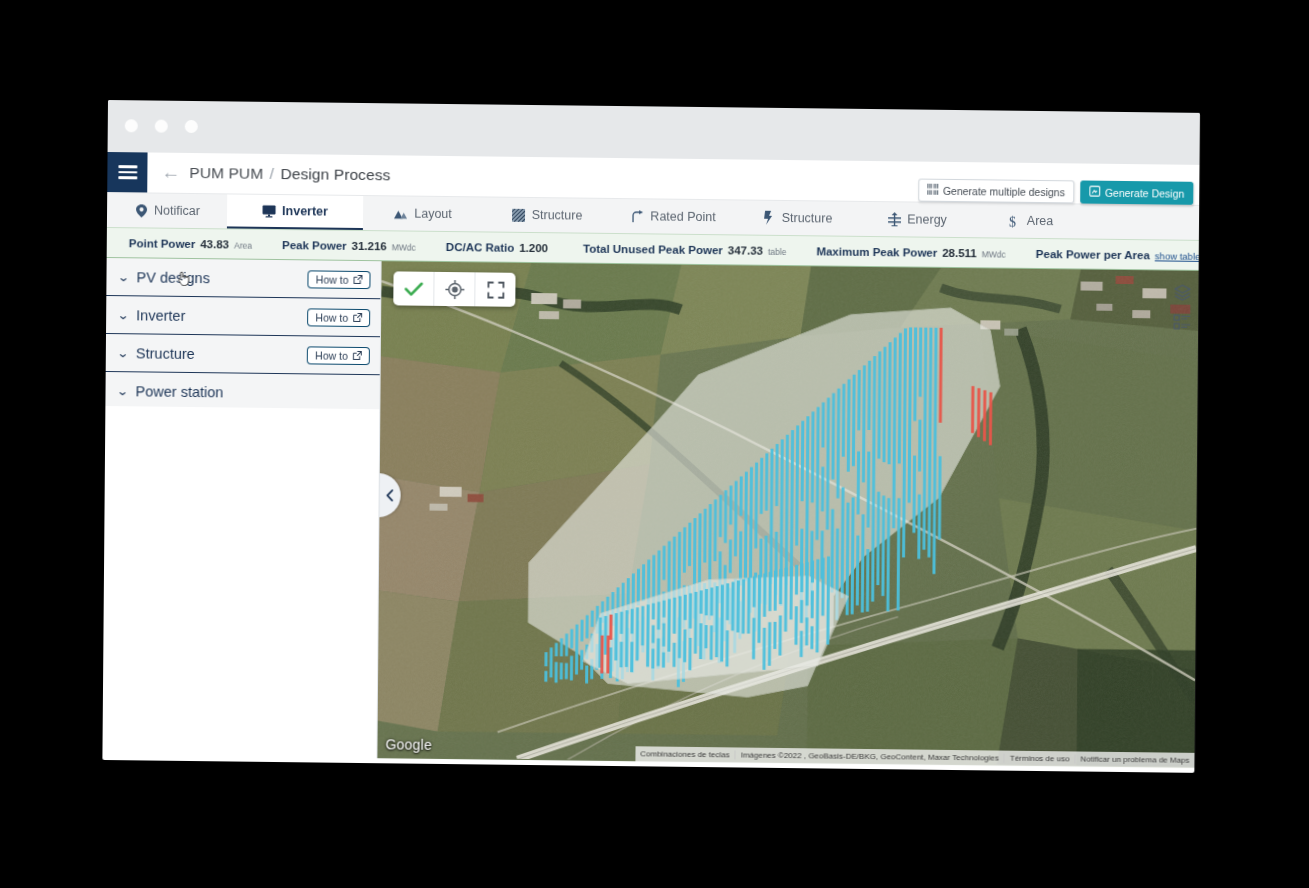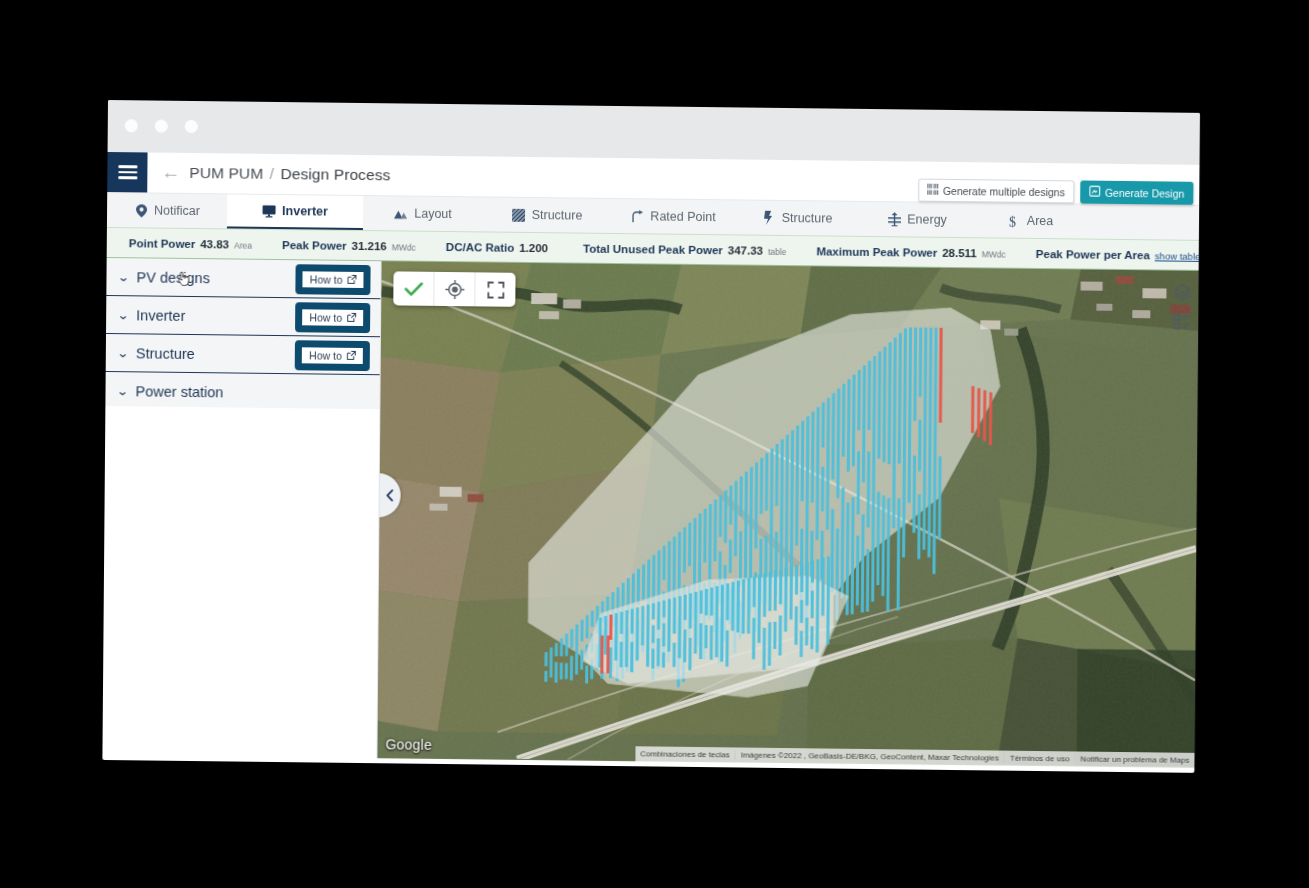--- a/index.html
+++ b/index.html
@@ -75,21 +75,21 @@
   .body{display:flex;height:497px;}
   .sidepanel{width:274px;flex:0 0 274px;background:#fff;border-right:1px solid #dfe3e7;position:relative;}
   .acc{
     height:37px;display:flex;align-items:center;justify-content:space-between;
     padding:0 10px 0 12px;background:#f4f5f6;border-bottom:1.6px solid #1d3557;
   }
   .acc .left{display:flex;align-items:center;gap:8px;}
   .acc .chev{color:#1d3557;font-size:12px;transform:scaleX(1.25);}
   .acc .name{font-size:14.5px;color:#1d3557;}
   .howto{
-    display:flex;align-items:center;gap:5px;border:7px solid #0c4a6e;border-radius:4px;
+    display:flex;align-items:center;gap:5px;border:1px solid #0c4a6e;border-radius:4px;
     padding:2px 7px;font-size:10.5px;color:#2c3e56;background:#fff;
   }
   .cursor-hand{position:absolute;left:71px;top:12px;width:14px;height:16px;pointer-events:none;}
 
   
   .map{position:relative;flex:1;overflow:hidden;background:#6d7a56;}
   .mapimg{position:absolute;inset:0;}
   .mapctl{
     position:absolute;left:12px;top:10px;height:34px;display:flex;background:#fff;border-radius:5px;
     box-shadow:0 1px 4px rgba(0,0,0,.3);overflow:hidden;

